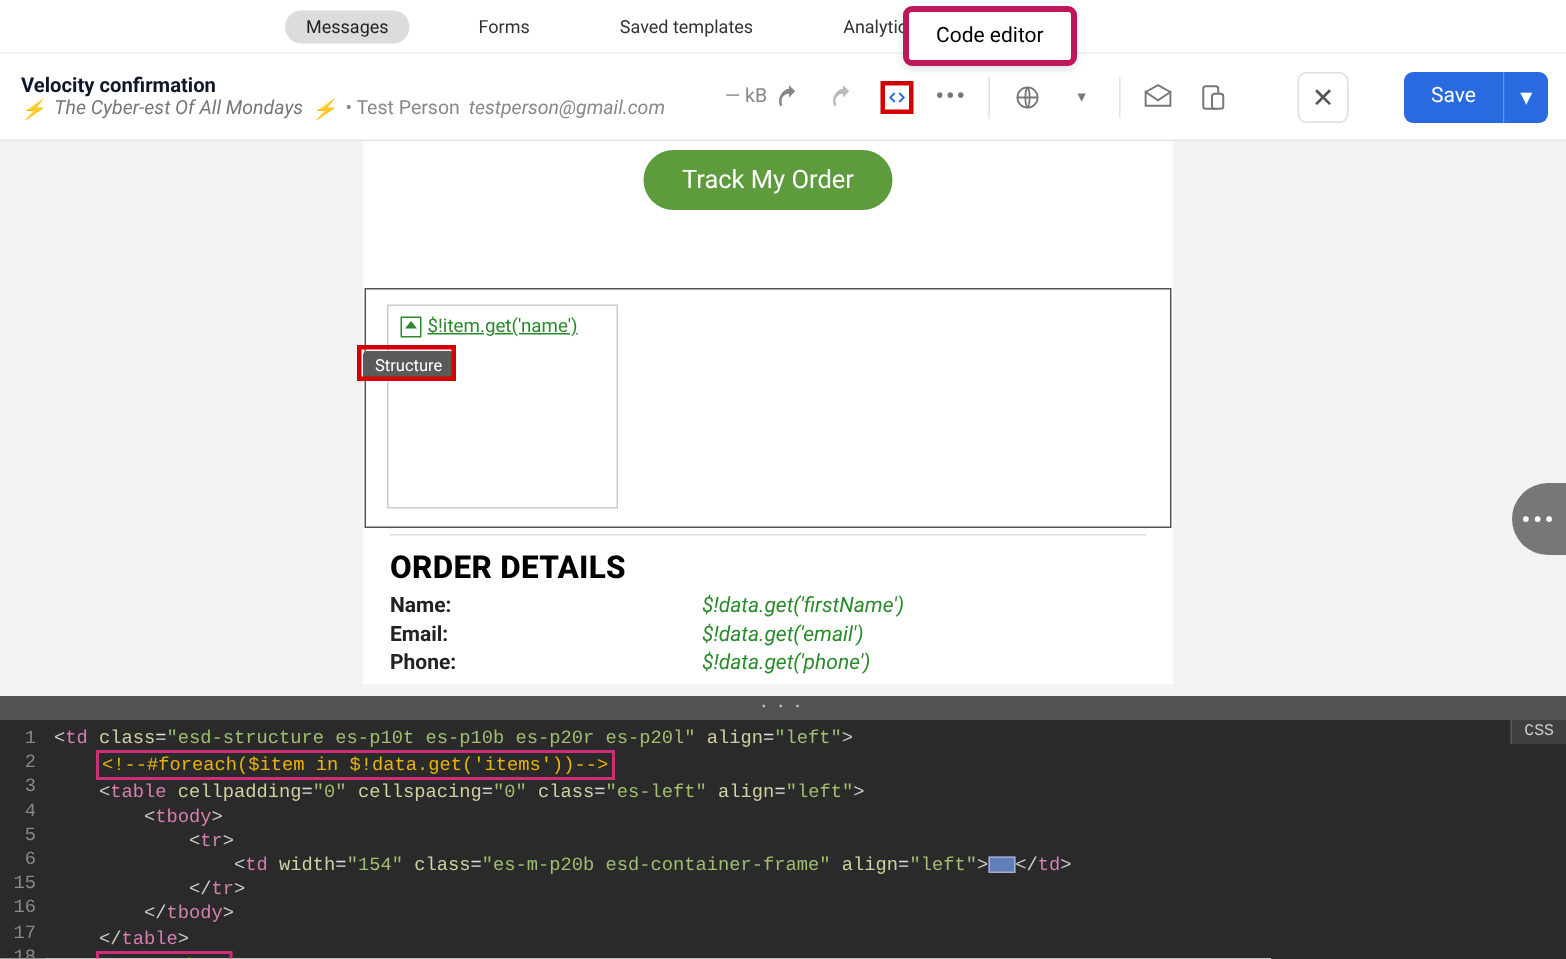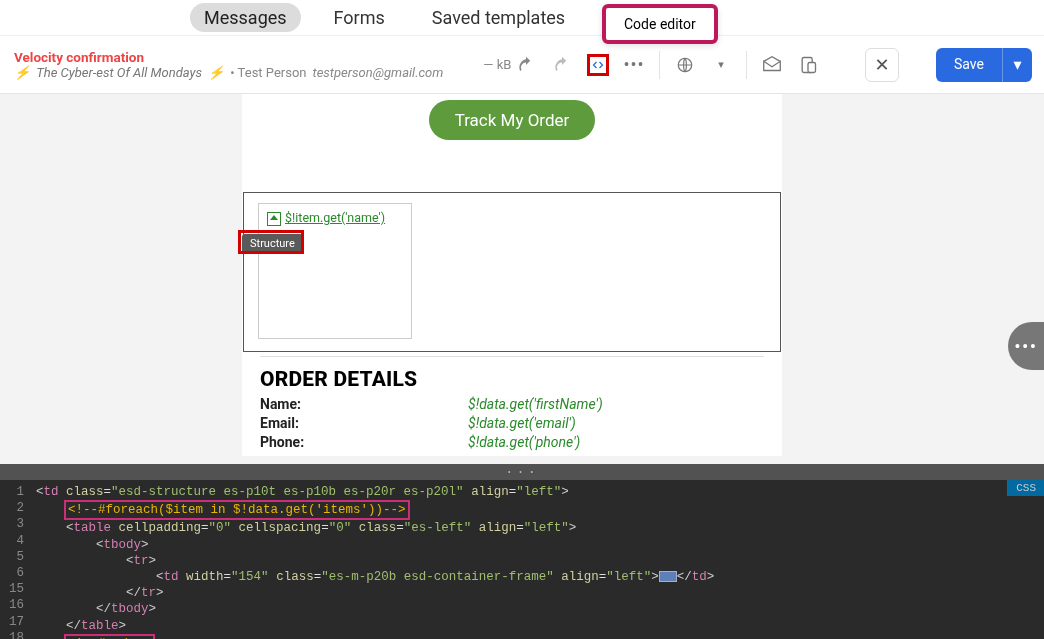--- a/index.html
+++ b/index.html
@@ -1,27 +1,27 @@
 <!DOCTYPE html>
 <html><head>
 <meta charset="utf-8">
 <style>
   * { box-sizing: border-box; margin: 0; padding: 0; }
   body { font-family: -apple-system, BlinkMacSystemFont, "Segoe UI", Roboto, Arial, sans-serif; width: 1044px; height: 639px; overflow: hidden; background: #fff; position: relative; }
   
   
-  .topnav { display:flex; align-items:center; height:36px; padding-left:190px; gap:19px; font-size:18px; color:#333; border-bottom:1px solid #eee; }
+  .topnav { display:flex; align-items:center; height:36px; padding-left:190px; gap:32px; font-size:12px; color:#333; border-bottom:1px solid #eee; }
   .topnav .tab { padding:4px 14px; border-radius:16px; cursor:pointer; }
   .topnav .tab.active { background:#dcdcdc; color:#222; }
   .tooltip-pop { position:absolute; top:4px; left:602px; background:#fff; border:4px solid #be185d; border-radius:6px; padding:8px 18px; font-size:14px; box-shadow:0 2px 6px rgba(0,0,0,.12); }
   
   
   .secondbar { display:flex; align-items:center; height:58px; border-bottom:1px solid #e5e5e5; padding:0 12px 0 14px; }
   .meta { flex:0 0 auto; }
-  .meta .title { font-size:13.5px; font-weight:700; color:#ef4444; }
+  .meta .title { font-size:13.5px; font-weight:700; color:#0f172a; }
   .meta .subtitle { font-size:13px; color:#888; display:flex; align-items:center; gap:6px; }
   .lightning { color:#e6a400; font-style:italic; }
   .kb { color:#888; font-size:13px; margin-left:40px; }
   .toolbar { margin-left:auto; display:flex; align-items:center; gap:14px; }
   .tbtn { width:22px; height:22px; display:flex; align-items:center; justify-content:center; color:#777; cursor:pointer; }
   .code-btn { border:3px solid #d40000; padding:2px; }
   .vsep { width:1px; height:28px; background:#e3e3e3; }
   .close-btn { width:34px; height:34px; border:1px solid #ddd; border-radius:6px; display:flex; align-items:center; justify-content:center; color:#555; cursor:pointer; font-size:18px; }
   .save-btn { background:#2a6ae0; color:#fff; font-size:14px; padding:8px 18px; border-radius:6px 0 0 6px; cursor:pointer; }
   .save-caret { background:#2a6ae0; color:#fff; width:30px; height:34px; border-radius:0 6px 6px 0; border-left:1px solid rgba(255,255,255,.3); display:flex; align-items:center; justify-content:center; cursor:pointer;}
@@ -52,21 +52,21 @@
   
   .code-area { position:relative; background:#2a2a2a; height:159px; font-family:Consolas, "Courier New", monospace; font-size:12.5px; color:#ddd; display:flex; }
   .gutter { width:30px; background:#2a2a2a; color:#888; text-align:right; padding:4px 6px 0 0; line-height:16.2px;}
   .code-lines { padding:4px 0 0 6px; line-height:16.2px; white-space:pre; }
   .t-tag { color:#d67fb2; }
   .t-attr { color:#d0d0a0; }
   .t-str { color:#9fbf6f; }
   .t-comment { color:#eab308; }
   .t-plain { color:#ccc; }
   .hi-box { display:inline-block; border:2px solid #cc2e77; padding:0 2px; margin-left:-2px;}
-  .css-tab { position:absolute; right:0; top:0; background:#0369a1; color:#ccc; font-size:11px; padding:2px 8px; border-left:1px solid #555;}
+  .css-tab { position:absolute; right:0; top:0; background:#404040; color:#ccc; font-size:11px; padding:2px 8px; border-left:1px solid #555;}
   .mini-img{display:inline-block;width:18px;height:11px;background:#5e7fb8;border:1px solid #aac;vertical-align:middle;}
 </style>
 </head>
 <body>
 
 <div class="topnav">
   <span class="tab active">Messages</span>
   <span class="tab">Forms</span>
   <span class="tab">Saved templates</span>
   <span class="tab">Analytics</span>

